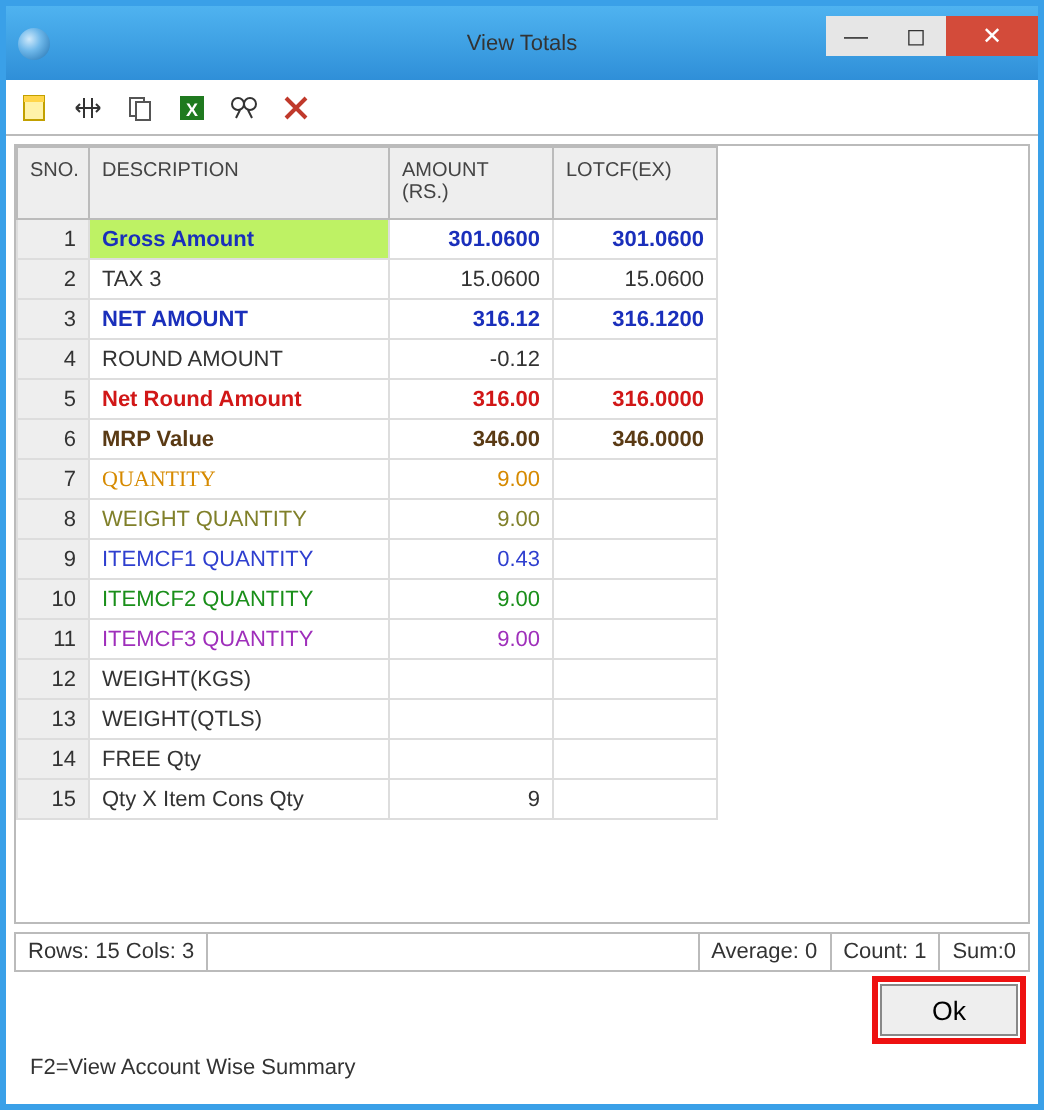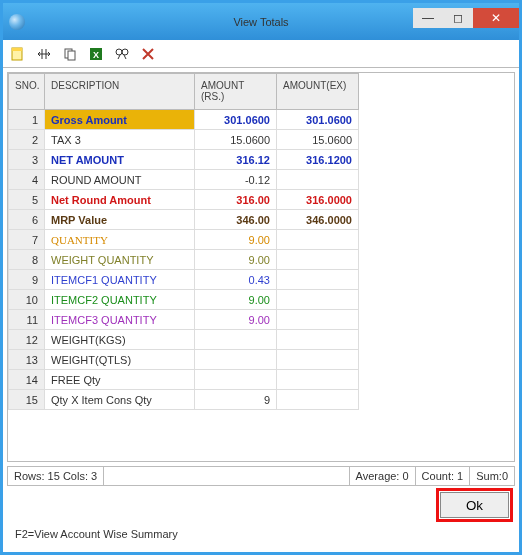--- a/index.html
+++ b/index.html
@@ -109,21 +109,21 @@
     height: 20px;
     white-space: nowrap;
     overflow: hidden;
   }
   col.c-sno  { width: 36px; }
   col.c-desc { width: 150px; }
   col.c-amt  { width: 82px; }
   col.c-amtex{ width: 82px; }
   .sno-cell { text-align: right; background: #eee; color:#333; }
   .amt-cell { text-align: right; }
-  .hl-yellow { background: #eab308; margin-left: 44px; }
+  .hl-yellow { background: #bef264; margin-left: 44px; }
   .row td.desc-cell, .row td.amt-cell { color: inherit; }
   .statusbar {
     height: 20px;
     border: 1px solid #bbb;
     border-top: 1px solid #bbb;
     display: flex;
     align-items: stretch;
     font-size: 11px;
     color: #333;
     margin-top: 4px;
@@ -213,21 +213,21 @@
         <col class="c-sno">
           <col class="c-desc">
           <col class="c-amt">
           <col class="c-amtex">
       </colgroup>
       <thead>
         <tr>
           <th>SNO.</th>
           <th>DESCRIPTION</th>
           <th>AMOUNT (RS.)</th>
-          <th>AMOUNT(EX)</th>
+          <th>LOTCF(EX)</th>
         </tr>
       </thead>
       <tbody id="grid-body">
           <tr class="row">
             <td class="sno-cell">1</td>
             <td class="desc-cell hl-yellow" style="color: rgb(26, 47, 187); font-weight: bold;">Gross Amount</td>
             <td class="amt-cell" style="color: rgb(26, 47, 187); font-weight: bold;">301.0600</td>
             <td class="amt-cell" style="color: rgb(26, 47, 187); font-weight: bold;">301.0600</td>
           </tr>
           <tr class="row">

